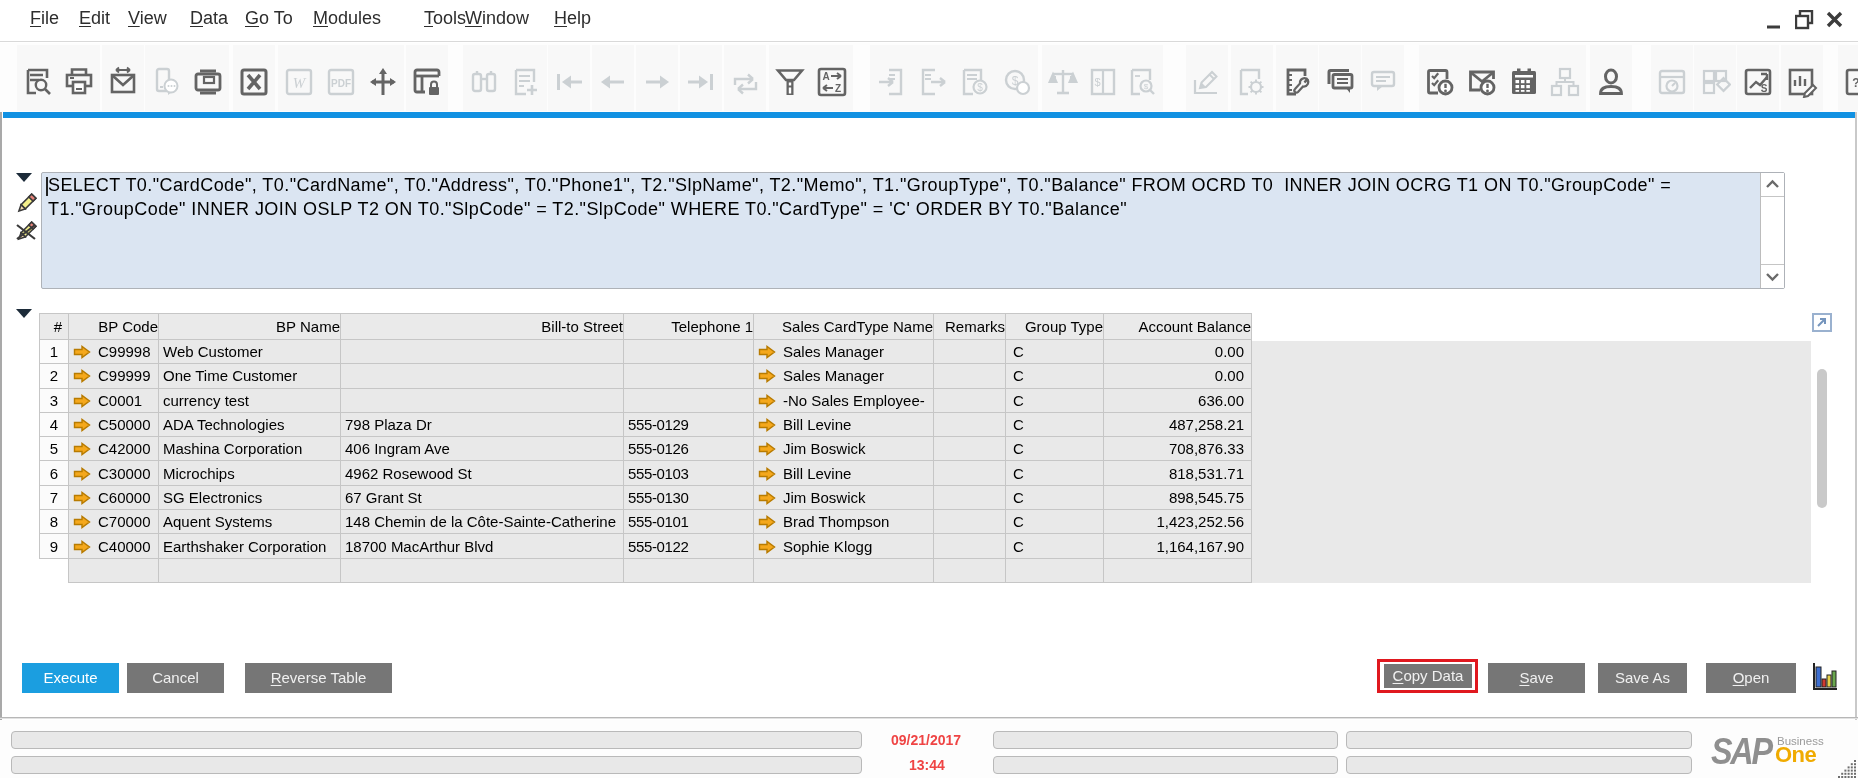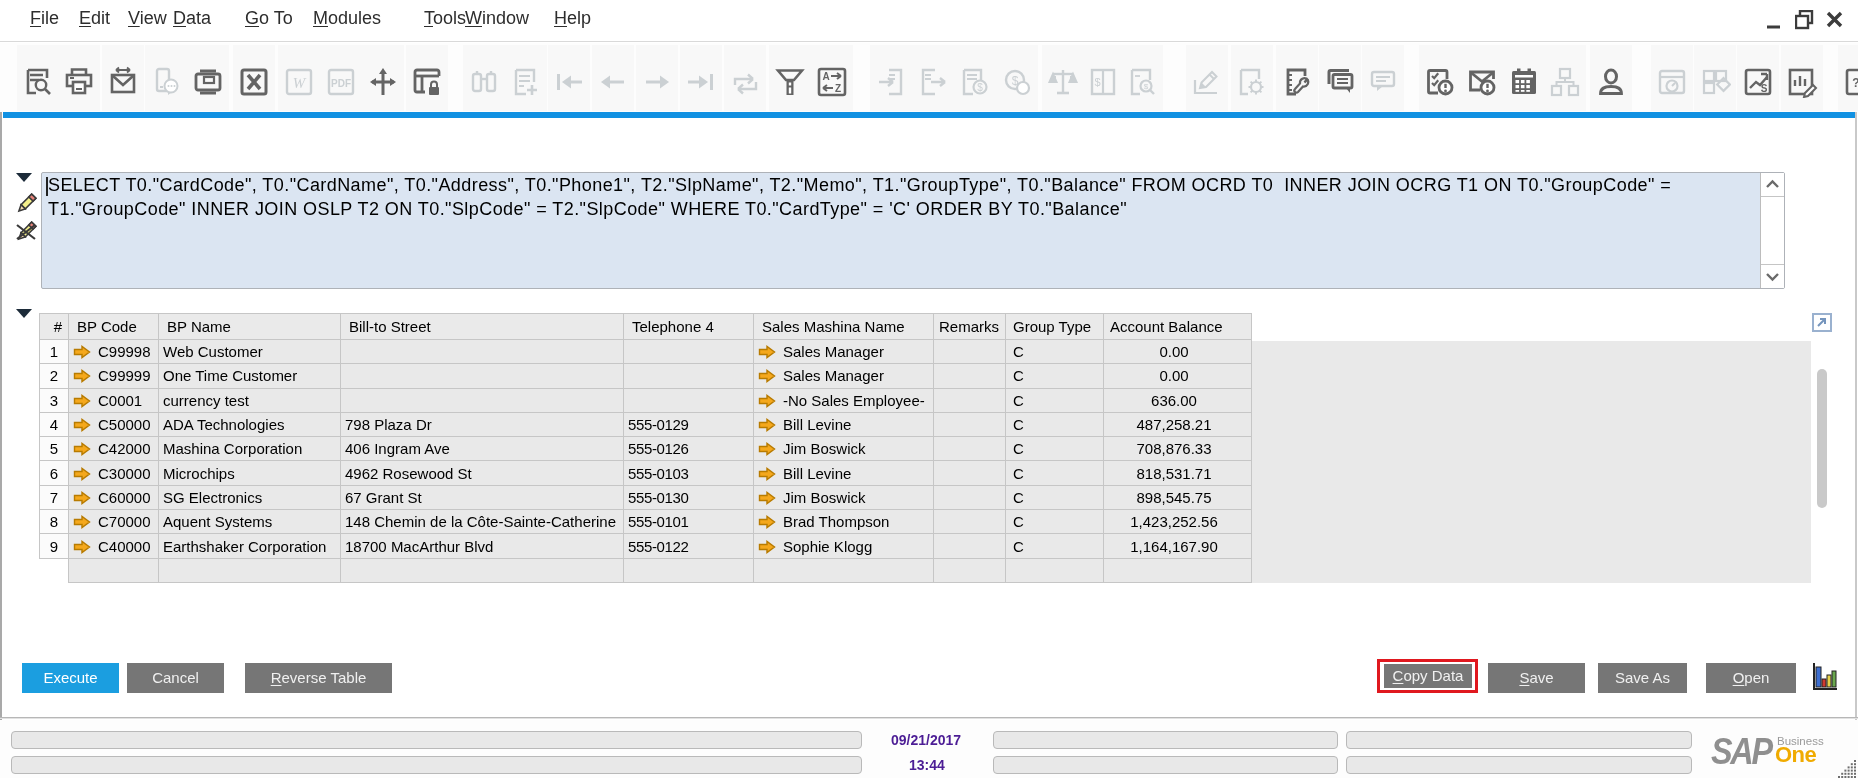--- a/index.html
+++ b/index.html
@@ -36,23 +36,23 @@
   #sqlsb { position:absolute; right:0; top:0; width:24px; height:115px; background:#fff;
     border-left:1px solid #bcbcbc; }
   .sbarrow { position:absolute; left:0; width:23px; height:24px; background:#fff; }
   #sqlsb .up { top:0; border-bottom:1px solid #c5c5c5; }
   #sqlsb .dn { bottom:0; border-top:1px solid #c5c5c5; }
 
   
   #grid { position:absolute; left:39px; top:313px; border-collapse:collapse; table-layout:fixed; width:1212px; }
   #grid td { border:1px solid #c6c6c6; background:#e9e9e9; font-size:15px; color:#000;
      padding:0 0 0 4px; white-space:nowrap; overflow:hidden; height:24.3px; }
-  #grid tr.hdr td { height:26px; background:#eaeaea; padding-left:8px; }
+  #grid tr.hdr td { height:26px; background:#eaeaea; padding-left:8px;text-align:right; }
   #grid td.num { background:#fbfbfb; padding-left:0; text-align:center; }
-  #grid td.r { text-align:center; padding-right:7px; padding-left:0; }
+  #grid td.r { text-align:right; padding-right:7px; padding-left:0; }
   #grid td.none { background:#fff; border:none; }
   .larr { display:inline-block; vertical-align:-2px; margin-right:7px; }
   #graypanel { position:absolute; left:1251px; top:341px; width:560px; height:242px; background:#e9e9e9; }
   #vthumb { position:absolute; left:1817px; top:369px; width:10px; height:139px; background:#c9c9c9; border-radius:5px; }
   #expand { position:absolute; left:1812px; top:313px; width:20px; height:19px; }
 
   
   .tri { width:0; height:0; border-left:8px solid transparent; border-right:8px solid transparent;
      border-top:9px solid #1c2b39; position:absolute; left:16px; }
 
@@ -66,31 +66,31 @@
   #bcopy { left:1384px; top:664px; width:88px; height:24px; line-height:23px; font-size:15px; }
   #bsave { left:1488px; width:97px; }
   #bsaveas { left:1598px; width:89px; }
   #bopen { left:1706px; width:90px; }
 
   
   #divider { position:absolute; left:0; top:717px; width:1858px; height:2px; background:#b7b7b7;
      border-bottom:1px solid #e2e2e2; }
   #statusbar { position:absolute; left:0; top:720px; width:1858px; height:58px; background:#fdfdfd; }
   .sf { position:absolute; height:18px; background:#e8e8e8; border:1px solid #b9b9b9; border-radius:4px; }
-  .st { position:absolute; font-size:14px; font-weight:bold; color:#4c1d95; }
+  .st { position:absolute; font-size:14px; font-weight:bold; color:#ef4444; }
 </style>
 </head>
 <body>
 <div id="root">
 
   <div id="menubar">
     <span class="mi" style="left:30px"><span class="ul">F</span>ile</span>
     <span class="mi" style="left:79px"><span class="ul">E</span>dit</span>
     <span class="mi" style="left:128px"><span class="ul">V</span>iew</span>
-    <span class="mi" style="left:173px"><span class="ul">D</span>ata</span>
+    <span class="mi" style="left:190px"><span class="ul">D</span>ata</span>
     <span class="mi" style="left:245px"><span class="ul">G</span>o To</span>
     <span class="mi" style="left:313px"><span class="ul">M</span>odules</span>
     <span class="mi" style="left:424px"><span class="ul">T</span>ools</span>
     <span class="mi" style="left:465px"><span class="ul">W</span>indow</span>
     <span class="mi" style="left:554px"><span class="ul">H</span>elp</span>
     <svg class="abs" style="left:1766px;top:10px" width="16" height="20">
         <path d="M1 17 H14" stroke="#3c3c3c" stroke-width="3"></path>
       </svg>
     <svg class="abs" style="left:1795px;top:10px" width="20" height="20">
       <rect x="5" y="1" width="12" height="12" fill="none" stroke="#3c3c3c" stroke-width="2.4"></rect>
@@ -443,22 +443,22 @@
         <col style="width:72px">
         <col style="width:98px">
         <col style="width:148px">
     </colgroup>
     <tbody id="gridbody">
     <tr class="hdr">
       <td class="num" style="text-align:center">#</td>
           <td>BP Code</td>
           <td>BP Name</td>
           <td>Bill-to Street</td>
-      <td>Telephone 4</td>
-          <td>Sales Mashina Name</td>
+      <td>Telephone 1</td>
+          <td>Sales CardType Name</td>
           <td style="padding-left:5px">Remarks</td>
           <td style="padding-left:7px">Group Type</td>
           <td style="padding-left:6px">Account Balance</td>
     </tr>
     <tr>
           <td class="num">1</td>
           <td><svg class="larr" width="18" height="14" viewBox="0 0 18 14">
               <path d="M1.5 4.5 H9 V1.5 L16.5 7 L9 12.5 V9.5 H1.5 Z" fill="#f5a81c" stroke="#b87b00" stroke-width="1.4"></path>
             </svg>C99998</td>
           <td>Web Customer</td>

